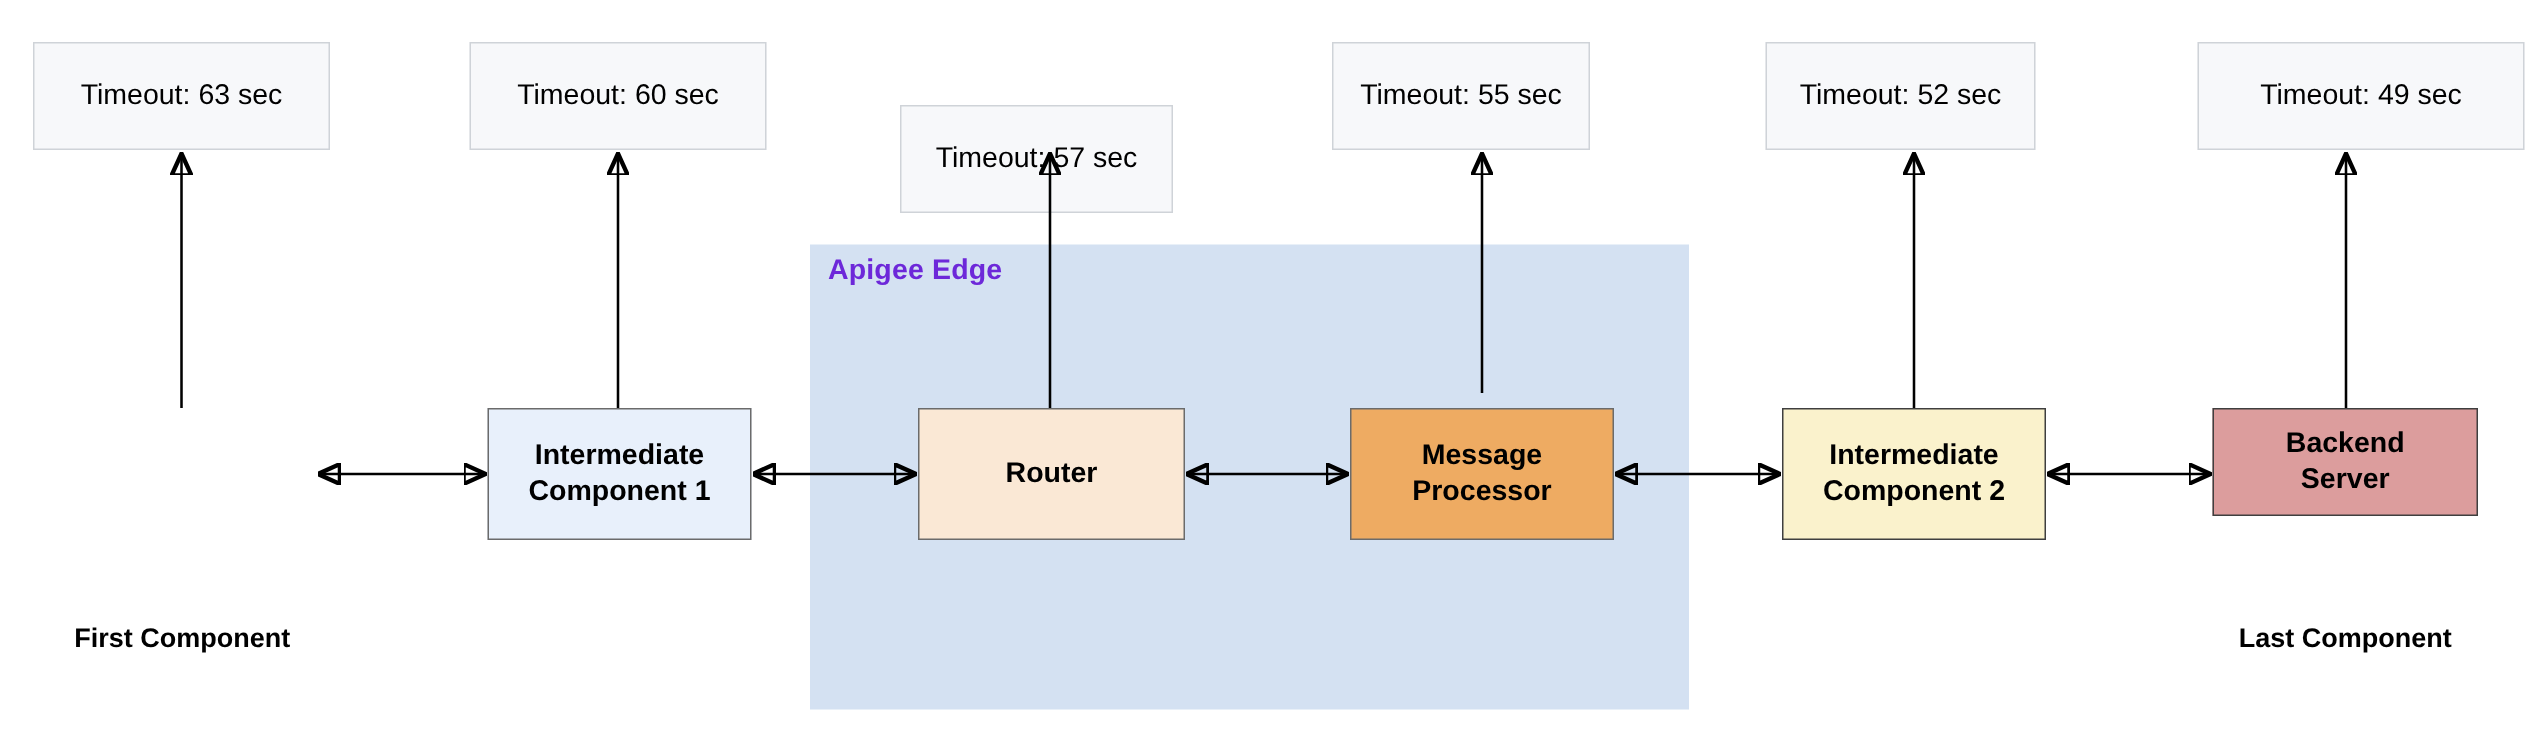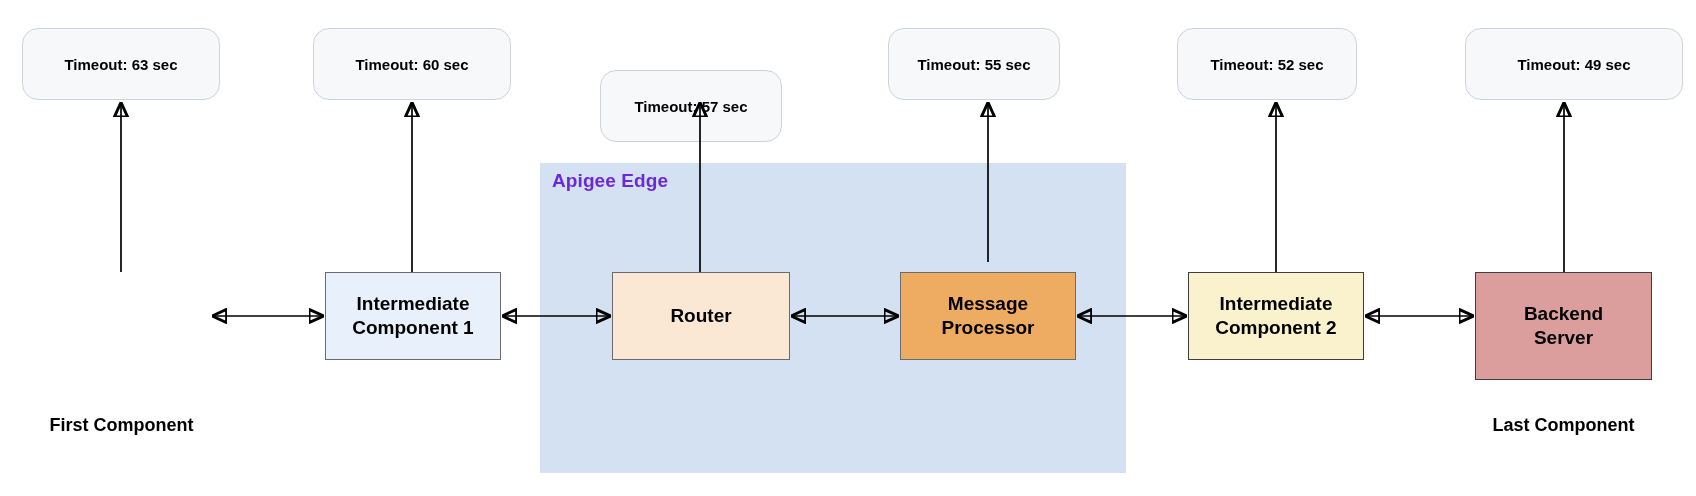--- a/index.html
+++ b/index.html
@@ -31,26 +31,26 @@
     letter-spacing: 0.1px;
     white-space: nowrap;
   }
 
   
   .pill {
     position: absolute;
     box-sizing: border-box;
     background: #f7f8fa;
     border: 1.5px solid #cfd3d8;
-    border-radius: 16px;
+    border-radius: 0;
     display: flex;
     align-items: center;
     justify-content: center;
-    font-size: 15px;
-    font-weight: bold;
+    font-size: 19px;
+    font-weight: normal;
     color: #000000;
     white-space: nowrap;
   }
 
   
   .node {
     position: absolute;
     box-sizing: border-box;
     border: 1.6px solid #6b6b6b;
     display: flex;
@@ -131,21 +131,21 @@
     </div>
   </div>
 
   <div class="node" style="left:1188px; top:272px; width:176px; height:88px; background:#faf2cc; border-color:#3f3f3f;">
     <div>
       <span>Intermediate</span>
       <span>Component 2</span>
     </div>
   </div>
 
-  <div class="node" style="left:1475px; top:272px; width:177px; height:108px; background:#dc9d9d; border-color:#3f3f3f;">
+  <div class="node" style="left:1475px; top:272px; width:177px; height:72px; background:#dc9d9d; border-color:#3f3f3f;">
     <div>
       <span>Backend</span>
       <span>Server</span>
     </div>
   </div>
 
   <div class="caption" style="left:32px; top:368px; width:179px;">First Component</div>
 
   <div class="caption" style="left:1475px; top:368px; width:177px;">Last Component</div>
 

